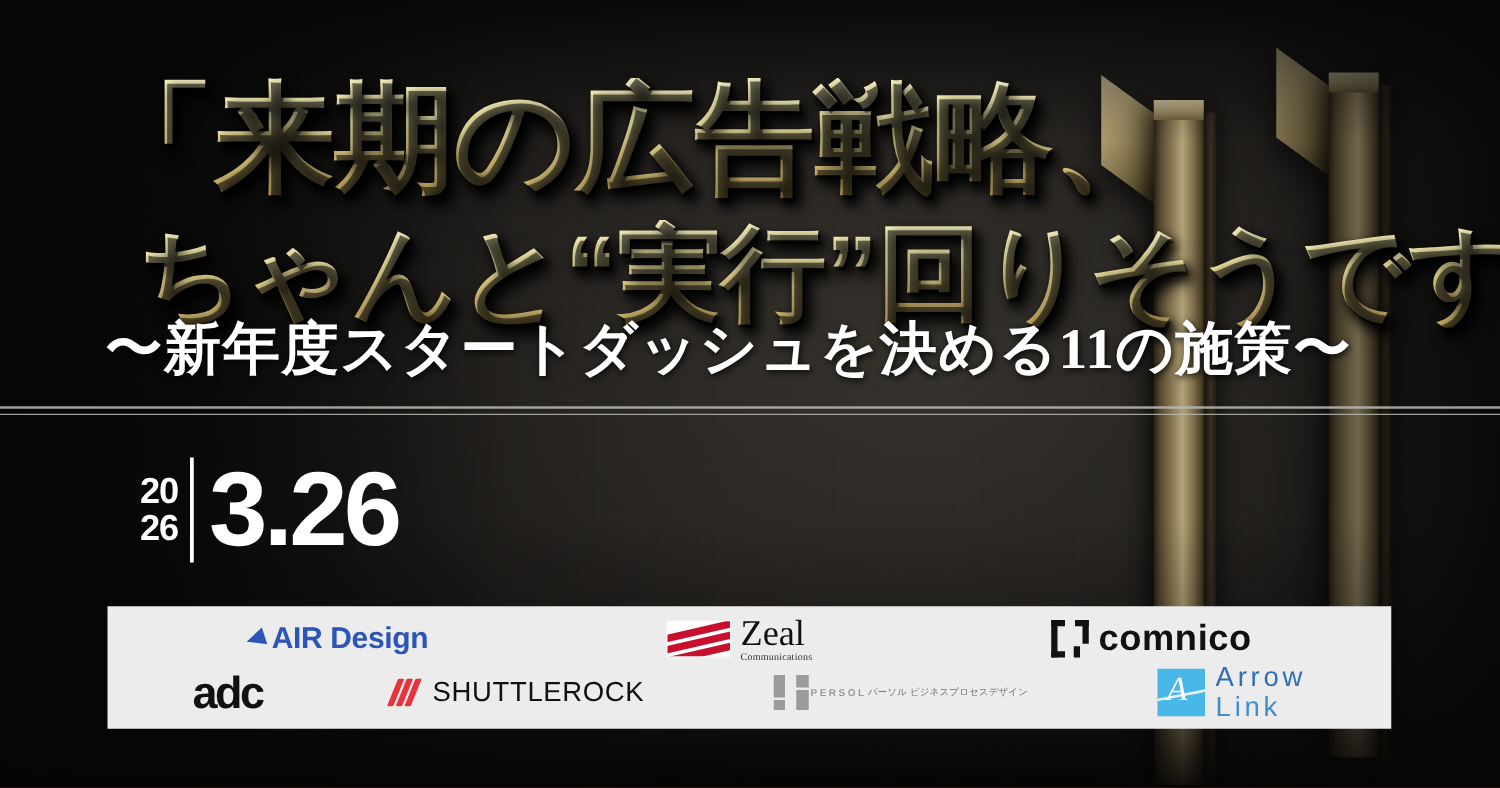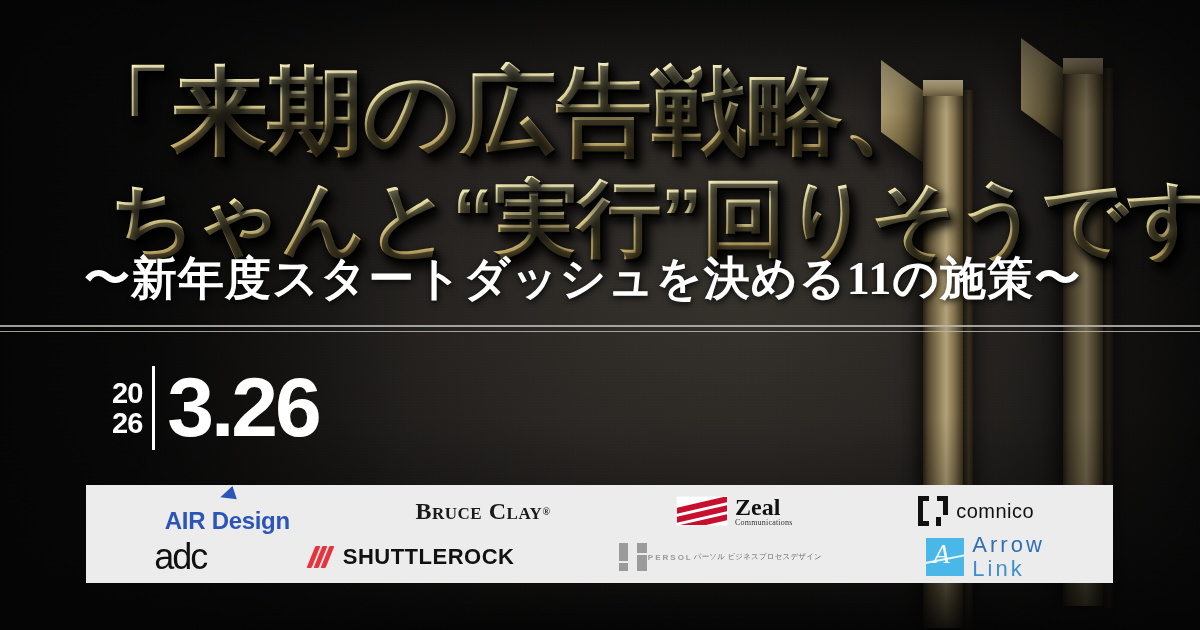--- a/index.html
+++ b/index.html
@@ -137,71 +137,71 @@
     position:absolute; left:86px; top:485px;
     width:1027px; height:98px;
     background:#ececec;
     display:flex; flex-direction:column;
     justify-content:center;
     padding:6px 16px;
   }
   .logo-row { display:flex; align-items:center; justify-content:space-around; height:46px; }
   .logo { display:flex; align-items:center; white-space:nowrap; }
 
-  .l-air { color:#2b55b7; font-weight:800; font-size:24px; letter-spacing:-.3px; display:flex; gap:5px;flex-direction:column;}
+  .l-air { color:#2b55b7; font-weight:800; font-size:24px; letter-spacing:-.3px; display:flex; gap:5px;}
   .tri-air { width:0;height:0;border-top:7px solid transparent;border-bottom:7px solid transparent;border-right:15px solid #2b55b7; transform:rotate(-18deg);}
 
   .l-bruce { color:#1a1a1a; font-family:"Liberation Serif", serif; font-weight:700; font-size:24px; letter-spacing:.5px; font-variant:small-caps;}
   .l-bruce sup { font-size:10px; vertical-align:super; }
 
   .l-zeal { display:flex; align-items:center; gap:7px; }
   .zeal-mark { width:52px; height:30px; background:#fff; position:relative; overflow:hidden; border:1px solid #f2f2f2;}
   .zeal-mark b { position:absolute; left:-6px; width:70px; height:6px; background:#c8102e; transform:skewY(-13deg); display:block;}
   .zeal-mark b:nth-child(1){ top:4px;}
   .zeal-mark b:nth-child(2){ top:13px;}
   .zeal-mark b:nth-child(3){ top:22px;}
   .zeal-txt { display:flex; flex-direction:column; line-height:1; }
-  .zeal-txt .z1 { font-family:"Liberation Serif", serif; font-size:24px; font-weight:700; color:#111; }
+  .zeal-txt .z1 { font-family:"Liberation Serif", serif; font-size:29px; font-weight:400; color:#111; }
   .zeal-txt .z2 { font-family:"Liberation Serif", serif; font-size:8px; color:#333; letter-spacing:.2px; }
 
   .l-comnico { display:flex; align-items:center; gap:8px; }
   .cm-mark { width:30px; height:30px; position:relative; }
   .cm-mark u { position:absolute; display:block; background:#111; }
   .cm-mark u:nth-child(1){ left:0; top:0; width:11px; height:5px;}
   .cm-mark u:nth-child(2){ left:0; top:0; width:5px; height:30px;}
   .cm-mark u:nth-child(3){ left:0; bottom:0; width:11px; height:5px;}
   .cm-mark u:nth-child(4){ right:0; top:0; width:11px; height:5px;}
   .cm-mark u:nth-child(5){ right:0; top:0; width:5px; height:19px;}
   .cm-mark u:nth-child(6){ right:7px; bottom:0; width:5px; height:9px;}
-  .cm-txt { font-weight:400; font-size:20px; letter-spacing:.5px; color:#111; }
+  .cm-txt { font-weight:700; font-size:29px; letter-spacing:.5px; color:#111; }
 
   .l-funnel { display:flex; align-items:center; gap:7px; }
   .fn-mark { width:26px; height:28px; position:relative; }
   .fn-mark .fn-body { position:absolute; inset:0; background:#111;
     clip-path:polygon(0 0,100% 0,62% 58%,62% 100%,38% 88%,38% 58%); }
   .fn-mark .fn-gem { position:absolute; right:1px; top:2px; width:13px;height:13px;background:#33c6e8; transform:rotate(45deg);}
   .fn-txt { font-weight:800; font-size:22px; color:#111; letter-spacing:-.3px;}
 
   .l-lib { display:flex; align-items:center; gap:8px; }
   .lib-mark { width:27px;height:27px;border-radius:50%;background:#d0202a; position:relative; overflow:hidden;}
   .lib-mark i{ position:absolute; width:21px;height:8px;background:#fff;border-radius:50%; left:3px; top:10px; transform-origin:center;}
   .lib-mark i:nth-child(1){ transform:rotate(20deg);}
   .lib-mark i:nth-child(2){ transform:rotate(80deg);}
   .lib-mark i:nth-child(3){ transform:rotate(140deg);}
   .lib-txt { font-size:22px; color:#1c1c1c; letter-spacing:.2px; font-weight:400;}
 
-  .l-adc { font-weight:400; font-size:36px; color:#111; letter-spacing:-2px; }
+  .l-adc { font-weight:700; font-size:36px; color:#111; letter-spacing:-2px; }
 
   .l-video { color:#7a4fa3; font-weight:800; font-size:26px; letter-spacing:-.6px; }
 
   .l-shuttle { display:flex; align-items:center; gap:8px; }
   .sh-mark { width:24px;height:22px;position:relative;}
   .sh-mark b{ position:absolute; width:5px;height:22px;background:#e8323c; transform:skewX(-22deg); border-radius:1px;}
   .sh-mark b:nth-child(1){left:0;} .sh-mark b:nth-child(2){left:7px;} .sh-mark b:nth-child(3){left:14px;}
-  .sh-txt { font-weight:700; font-size:22px; color:#111; letter-spacing:.5px;}
+  .sh-txt { font-weight:400; font-size:22px; color:#111; letter-spacing:.5px;}
 
   .l-persol { display:flex; flex-direction:row; align-items:center; gap:1px;}
   .ps-mark { width:28px;height:28px;position:relative;}
   .ps-mark u{ position:absolute;display:block;background:#9b9b9b;}
   .ps-mark u:nth-child(1){left:0;top:0;width:9px;height:18px;}
   .ps-mark u:nth-child(2){left:0;bottom:0;width:9px;height:8px;}
   .ps-mark u:nth-child(3){right:0;top:0;width:10px;height:10px;}
   .ps-mark u:nth-child(4){right:0;bottom:0;width:10px;height:16px;}
   .ps-t1 { font-size:8px; color:#9b9b9b; letter-spacing:2px; font-weight:700;}
   .ps-t2 { font-size:7.5px; color:#6f6f6f; letter-spacing:.2px;}
@@ -265,24 +265,20 @@
 
   <div class="logo-bar">
 
     <div class="logo-row">
 
       <div class="logo l-air">
         <span class="tri-air"></span>
         <span>AIR Design</span>
       </div>
 
-      <div class="logo l-bruce">
-        <span>Bruce Clay</span>
-          <sup>®</sup>
-      </div>
 
       <div class="logo l-zeal">
         <span class="zeal-mark">
             <b></b>
             <b></b>
             <b></b>
           </span>
         <span class="zeal-txt">
           <span class="z1">Zeal</span>
           <span class="z2">Communications</span>

